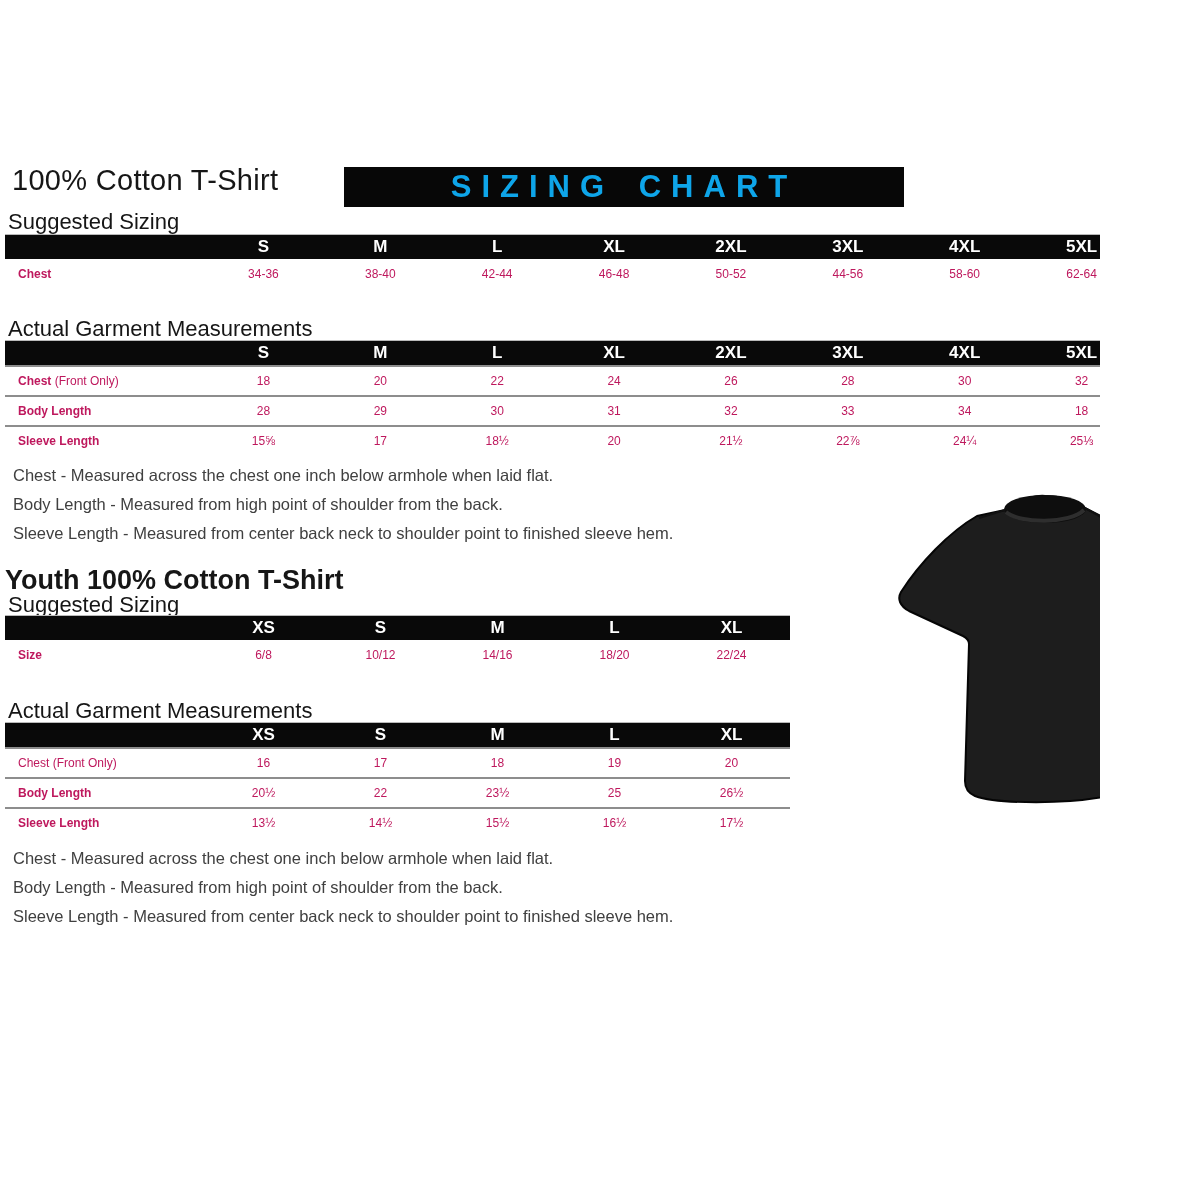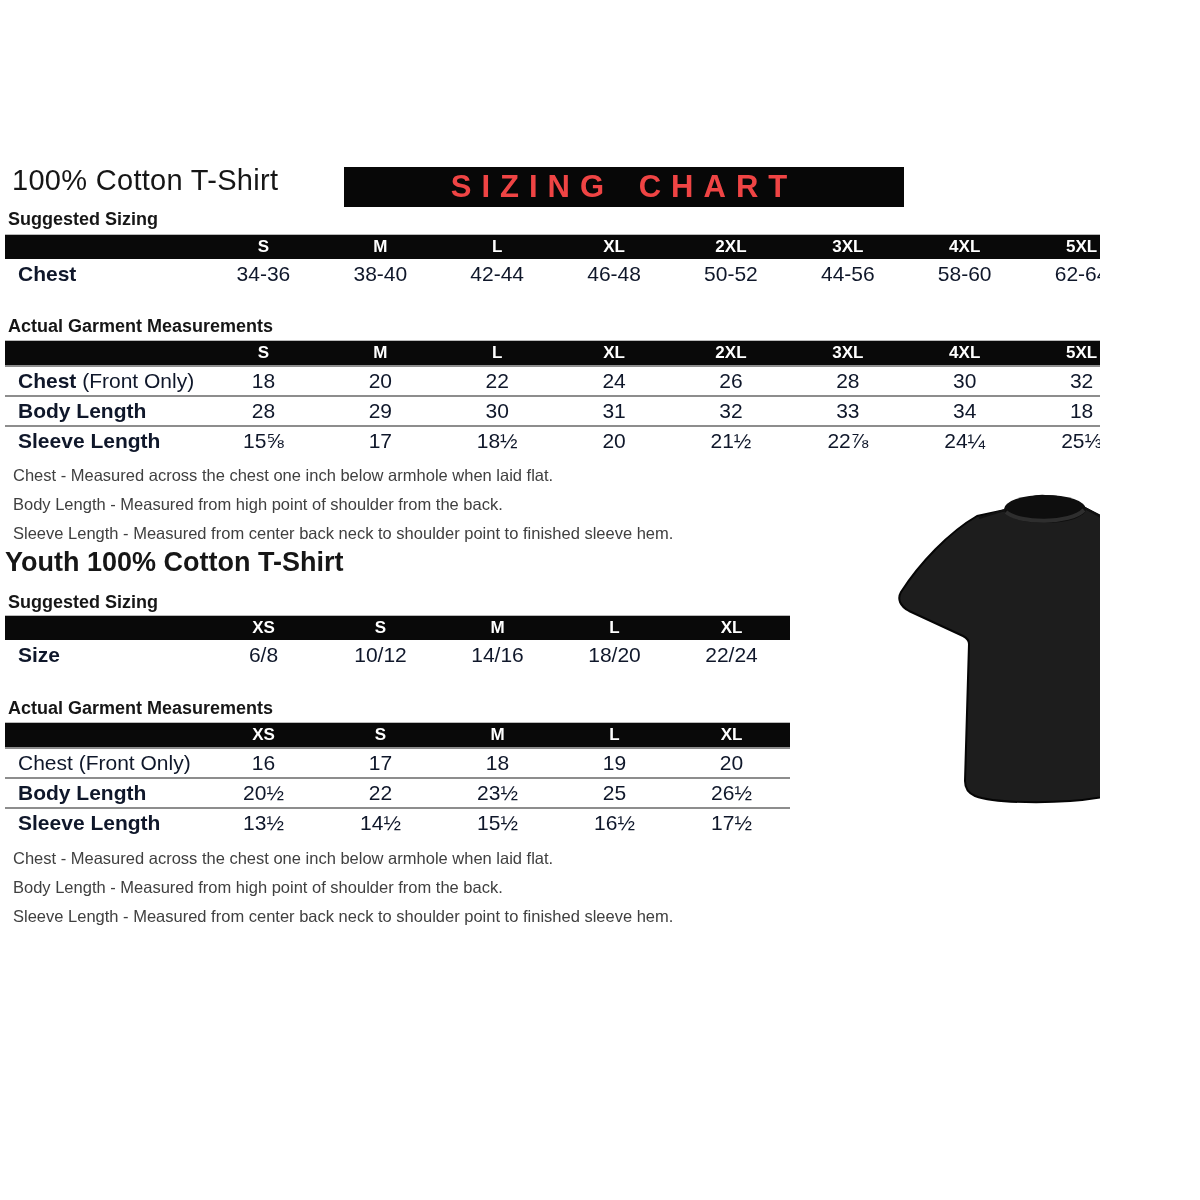--- a/index.html
+++ b/index.html
@@ -2,39 +2,39 @@
 <html><head>
 <meta charset="utf-8">
 <style>
   html,body{margin:0;padding:0;background:#ffffff;}
   body{width:1200px;height:1200px;font-family:"Liberation Sans",sans-serif;color:#161616;}
   .page{position:relative;width:1100px;height:1200px;overflow:hidden;background:#fff;}
 
   .title{position:absolute;left:12px;top:164px;font-size:29px;font-weight:400;letter-spacing:.3px;white-space:nowrap;}
   .banner{position:absolute;left:344px;top:167px;width:560px;height:40px;background:#070707;
           display:flex;align-items:center;justify-content:center;}
-  .banner span{color:#ef4444;font-size:31px;font-weight:900;letter-spacing:10px;word-spacing:6px;white-space:nowrap;}
-
-  .section-label{position:absolute;font-size:18px;font-weight:700;white-space:nowrap;}
+  .banner span{color:#0ea5e9;font-size:31px;font-weight:900;letter-spacing:10px;word-spacing:6px;white-space:nowrap;}
+
+  .section-label{position:absolute;font-size:22px;font-weight:400;white-space:nowrap;}
   #adult-suggested-label{left:8px;top:209px;}
   #adult-actual-label{left:8px;top:316px;}
   #youth-suggested-label{left:8px;top:592px;}
   #youth-actual-label{left:8px;top:698px;}
 
-  .youth-title{position:absolute;left:5px;top:547px;font-size:27px;font-weight:700;white-space:nowrap;}
+  .youth-title{position:absolute;left:5px;top:565px;font-size:27px;font-weight:700;white-space:nowrap;}
 
   table.size-table{position:absolute;border-collapse:collapse;table-layout:fixed;}
   #adult-suggested-table{left:5px;top:234px;width:1135px;}
   #adult-actual-table{left:5px;top:340px;width:1135px;}
   #youth-suggested-table{left:5px;top:615px;width:785px;}
   #youth-actual-table{left:5px;top:722px;width:785px;}
 
   .size-table th{background:#090909;color:#fff;font-size:17px;font-weight:700;height:24px;
                  padding:0;text-align:center;border-top:1px solid #b9b9b9;}
-  .size-table td{font-size:21px;text-align:center;padding:0;height:28px;color:#0f172a;}
+  .size-table td{font-size:12px;text-align:center;padding:0;height:28px;color:#be185d;}
   .size-table td.row-label{text-align:left;padding-left:13px;white-space:nowrap;}
   .size-table.suggested td{height:30px;}
   .size-table.actual tbody td{border-top:2px solid #8d8d8d;}
 
   .notes{position:absolute;font-size:16.5px;line-height:29px;color:#404040;white-space:nowrap;}
   #adult-notes{left:13px;top:461px;}
   #youth-notes{left:13px;top:844px;}
 
   .tshirt-wrap{position:absolute;left:885px;top:488px;width:320px;height:330px;}
 </style>

